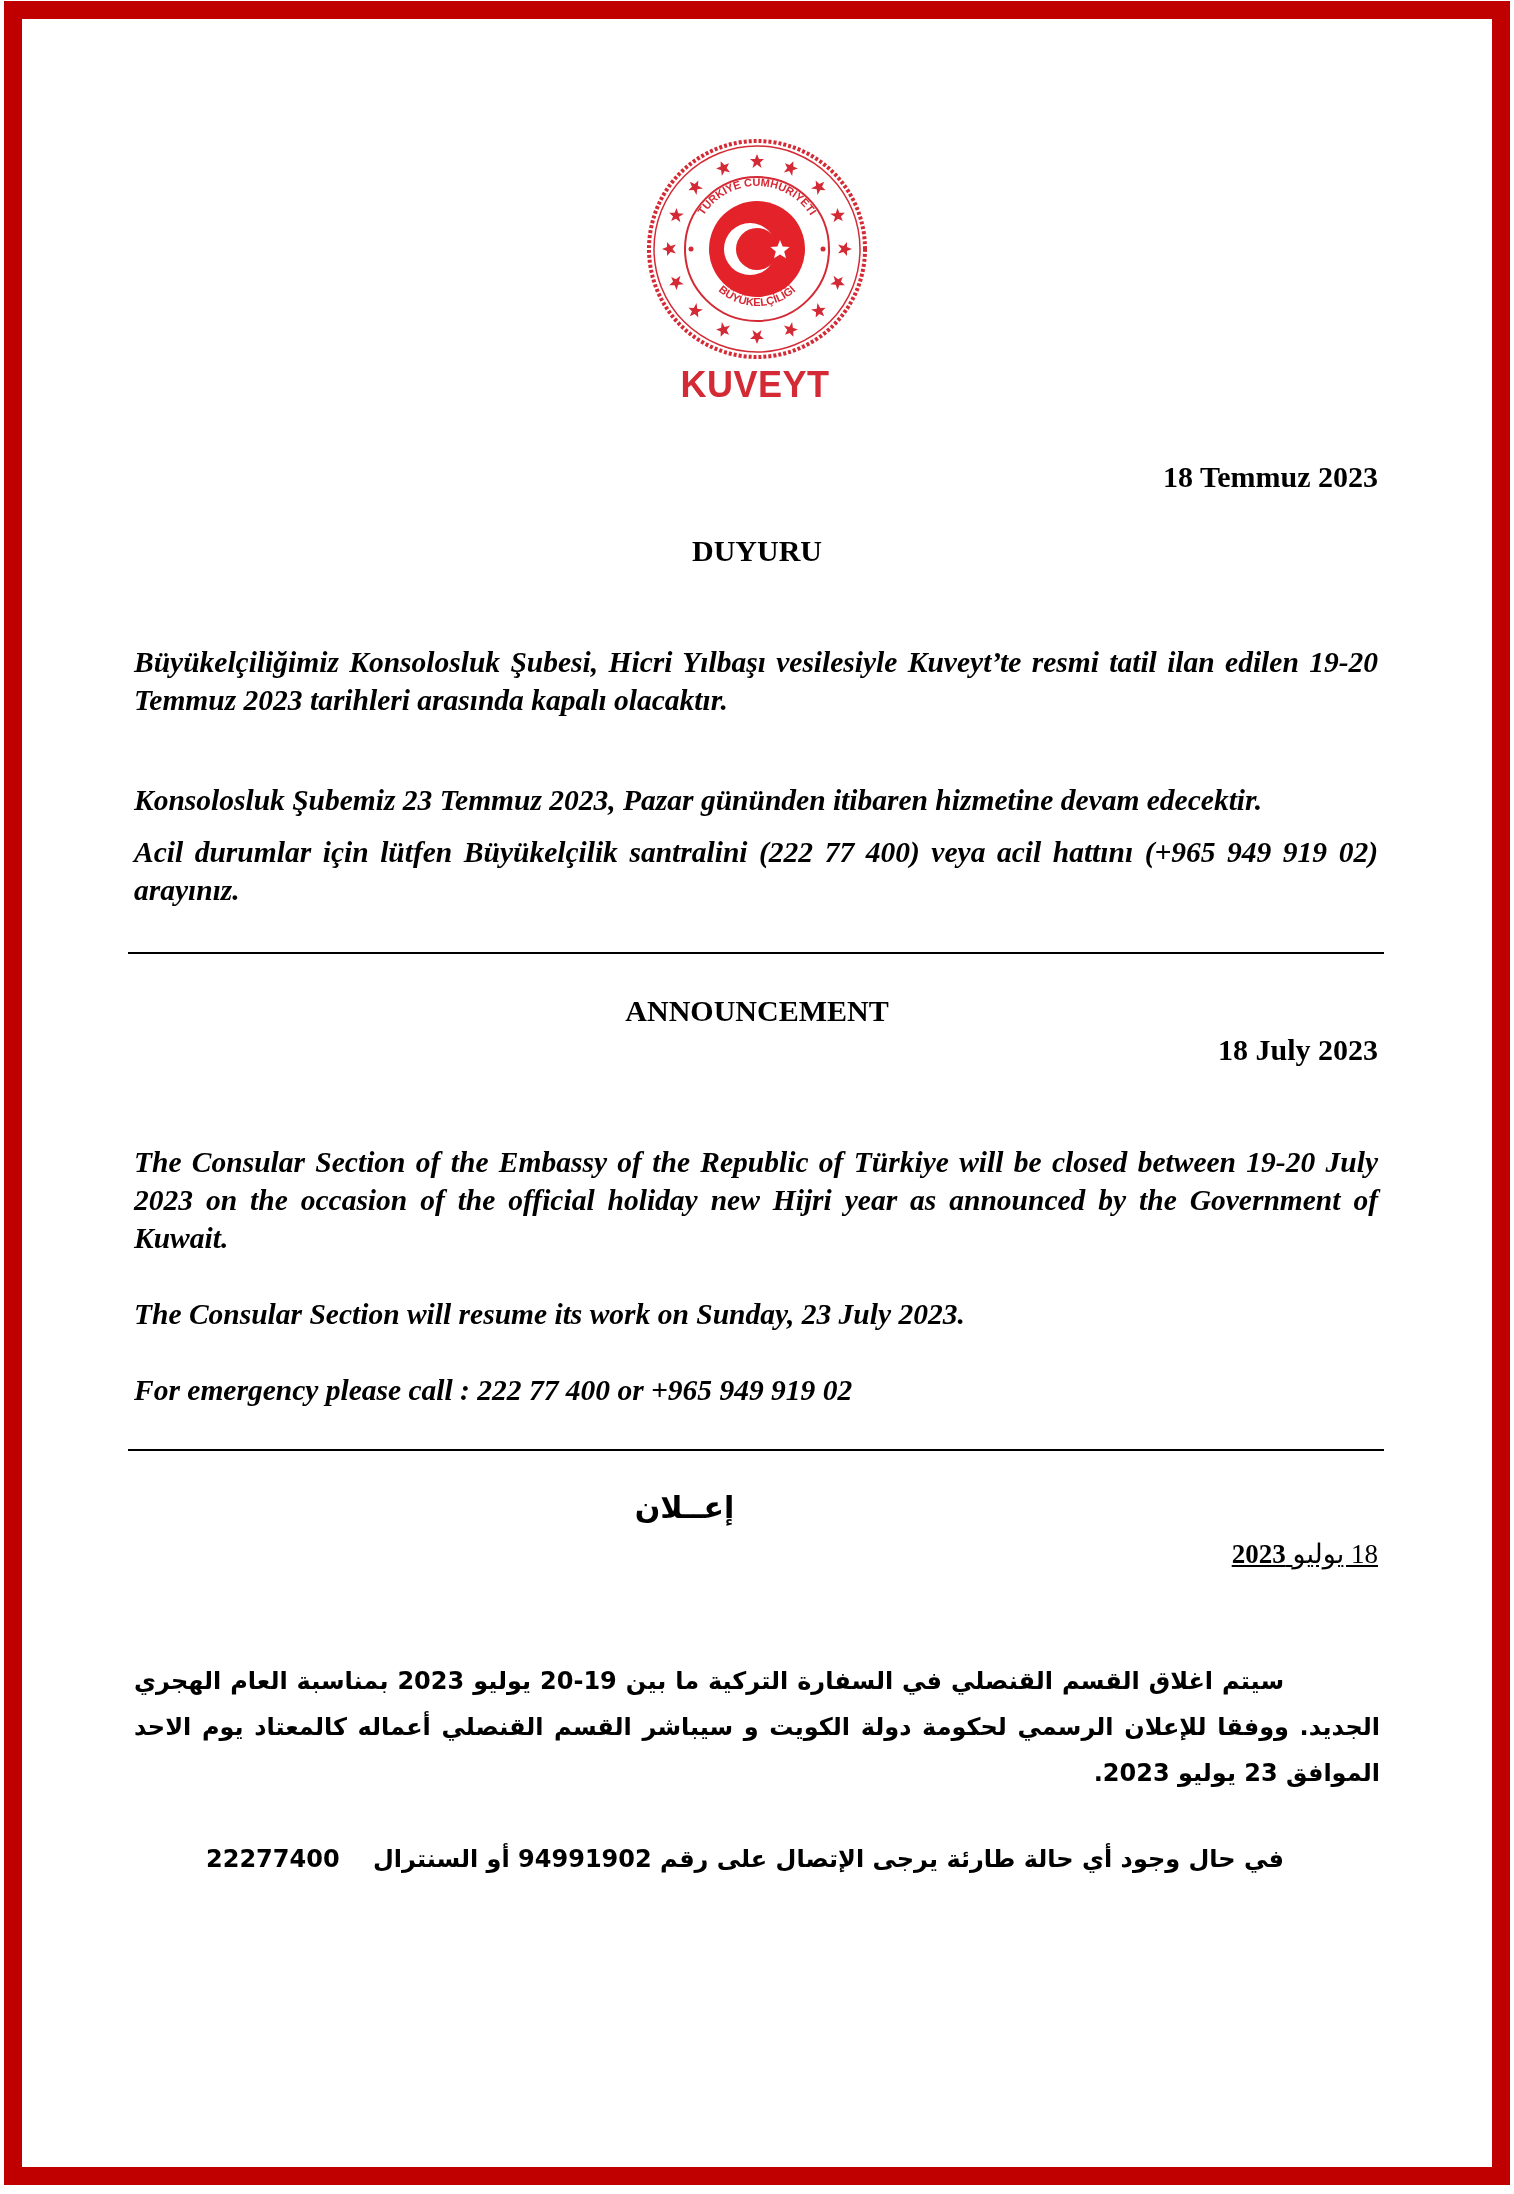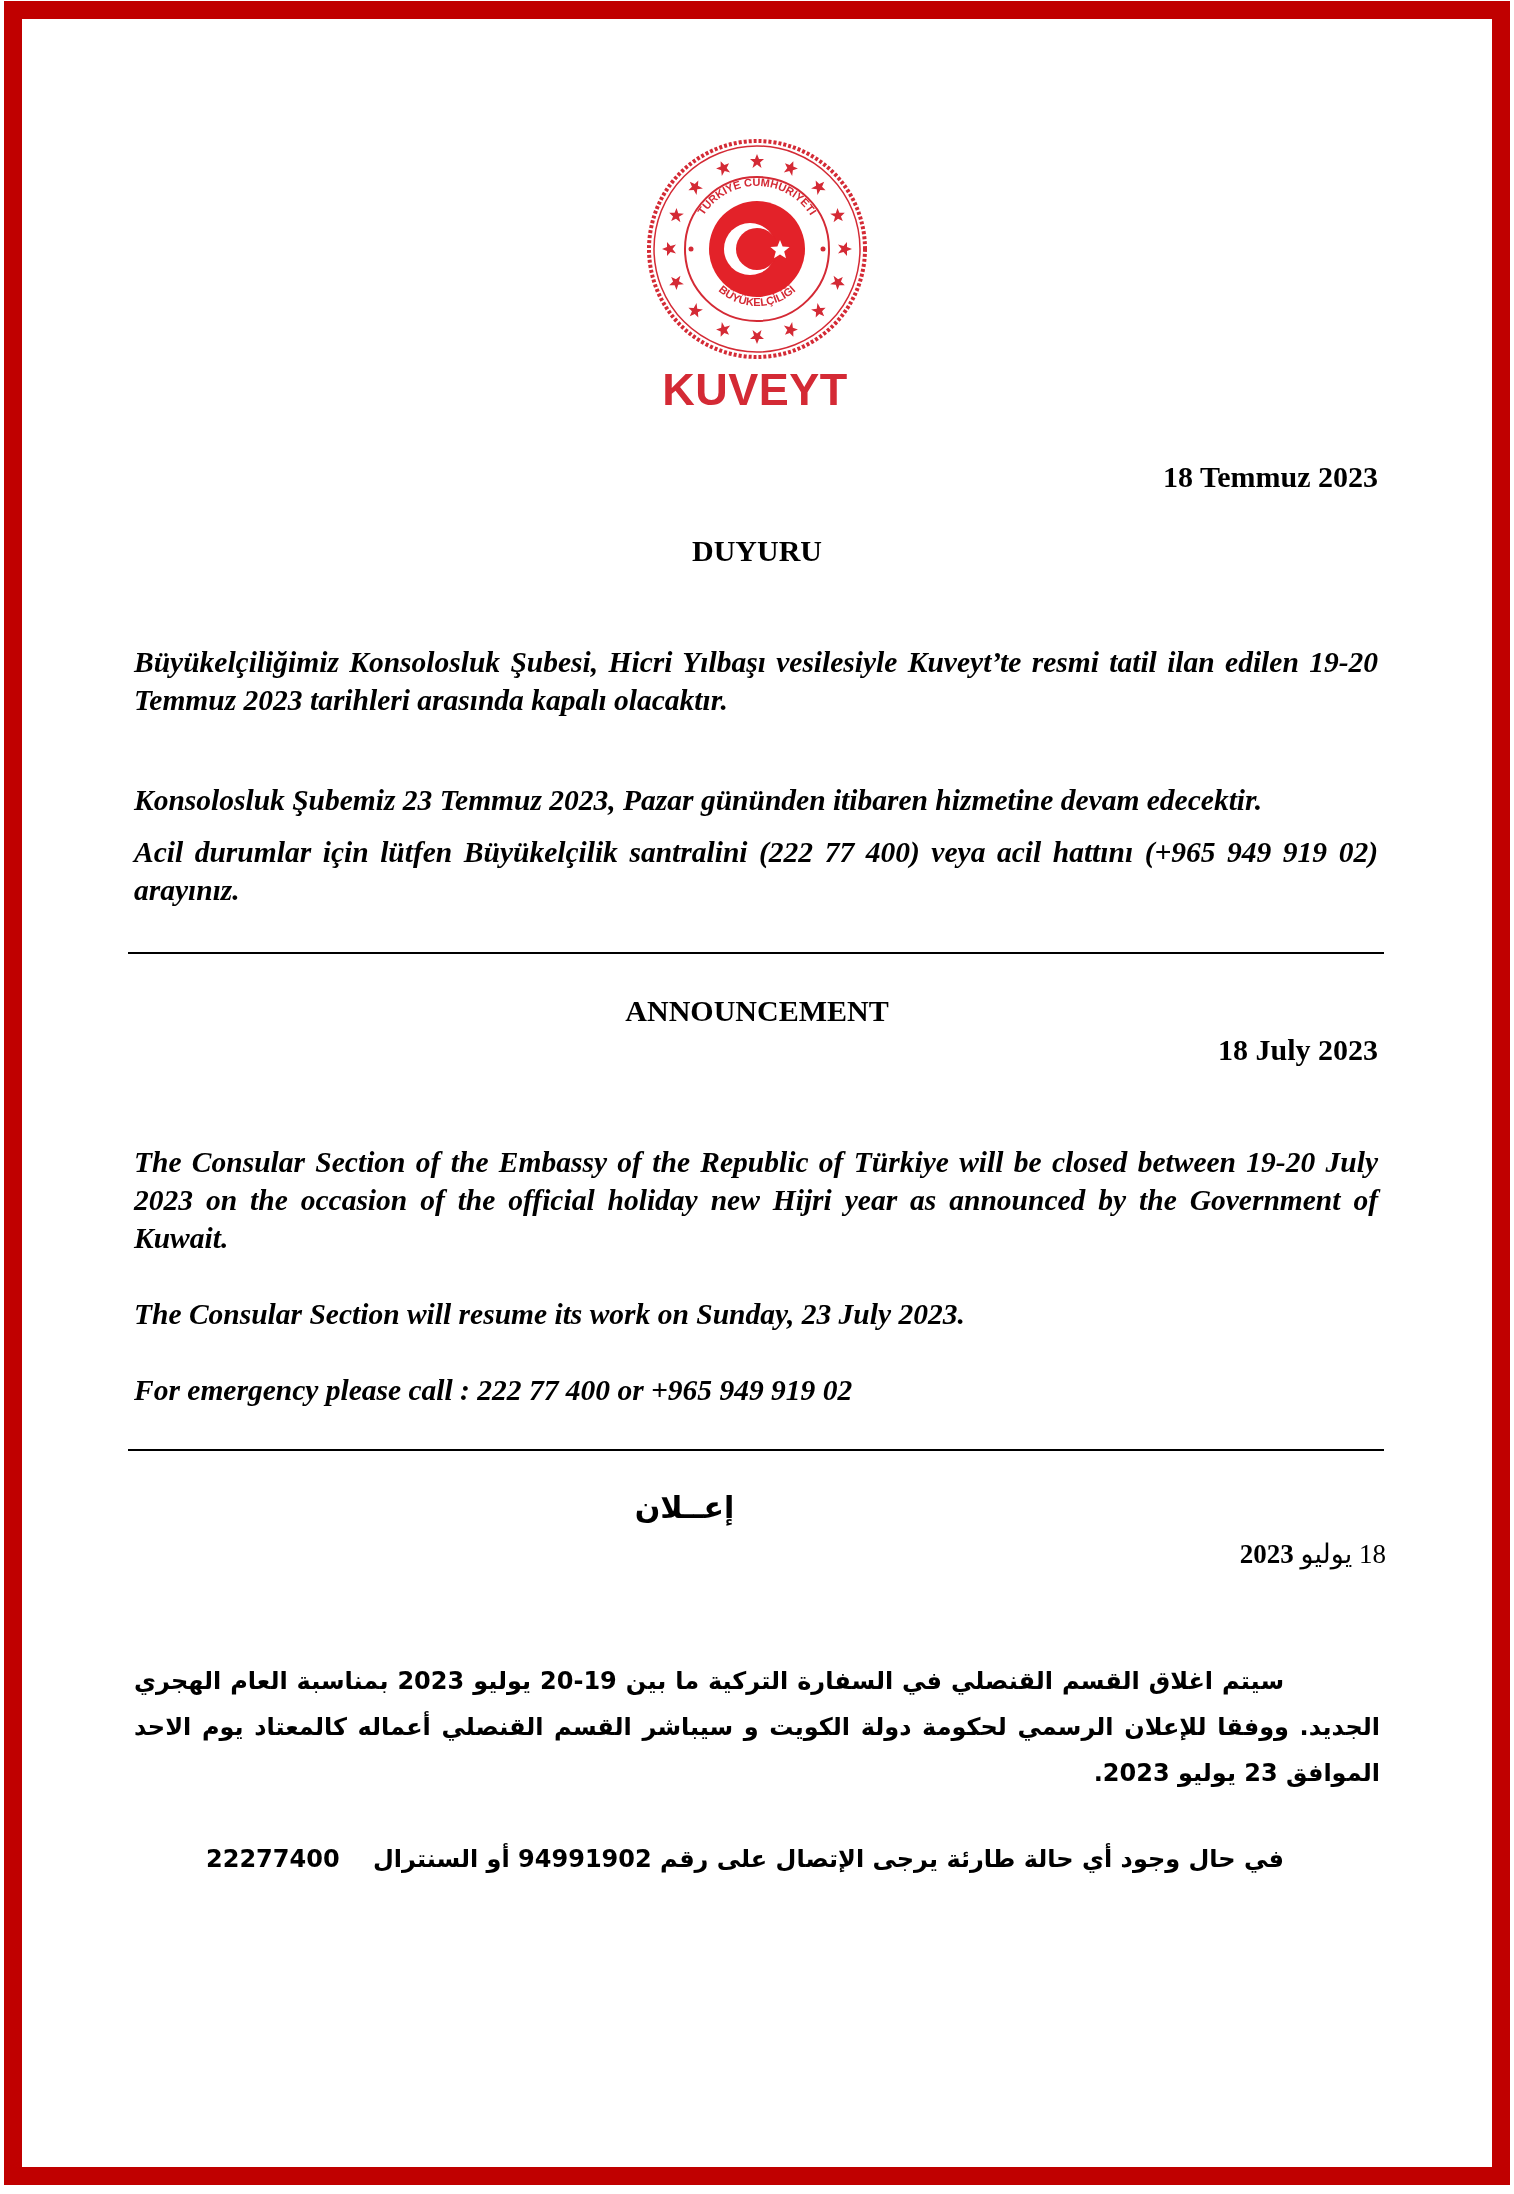--- a/index.html
+++ b/index.html
@@ -8,21 +8,21 @@
     position: absolute; left: 4px; top: 1px; width: 1470px; height: 2148px;
     border: 18px solid #c00000; background: #ffffff;
   }
   .serif { font-family: "Liberation Serif", "DejaVu Serif", serif; color: #000; }
 
   
   .logo { position: absolute; left: 644px; top: 136px; width: 226px; height: 226px; }
   .logo-word {
     position: absolute; left: 640px; width: 230px; top: 364px; text-align: center;
     font-family: "Liberation Sans", "DejaVu Sans", sans-serif; font-weight: bold;
-    font-size: 45px; color: #d42a35; letter-spacing: 0.5px;
+    font-size: 36px; color: #d42a35; letter-spacing: 0.5px;
   }
 
   .date {
     position: absolute; right: 136px; font-weight: bold; font-size: 30px; line-height: 34px;
     white-space: nowrap;
     margin-left: 36px;
   }
   .heading {
     position: absolute; left: 0; width: 1514px; text-align: center;
     font-weight: bold; font-size: 30px; line-height: 34px;
@@ -38,22 +38,22 @@
   .ar {
     position: absolute; left: 134px; width: 1246px; direction: rtl;
     font-family: "DejaVu Sans", "Liberation Sans", sans-serif; font-weight: bold;
     font-size: 24px; line-height: 46px; text-align: justify; text-align-last: right;
   }
   .ar-title {
     position: absolute; left: 0; width: 1369px; text-align: center;
     font-family: "DejaVu Sans", "Liberation Sans", sans-serif; font-weight: bold; font-size: 30px;
   }
   .ar-date {
-    position: absolute; right: 128px; direction: rtl; font-size: 27px;
-    font-family: "Liberation Serif", "DejaVu Serif", serif; white-space: nowrap;
+    position: absolute; right: 136px; direction: rtl; font-size: 27px;
+    font-family: "Liberation Serif", "DejaVu Serif", serif; white-space: nowrap; text-decoration: underline;
   }
   .ar-date b { font-weight: bold; }
 </style>
 </head>
 <body>
 
 <div class="frame"></div>
 
 <svg class="logo" viewBox="0 0 226 226">
   <circle cx="113" cy="113" r="108" fill="none" stroke="#d42a35" stroke-width="4" stroke-dasharray="3 2"></circle>

